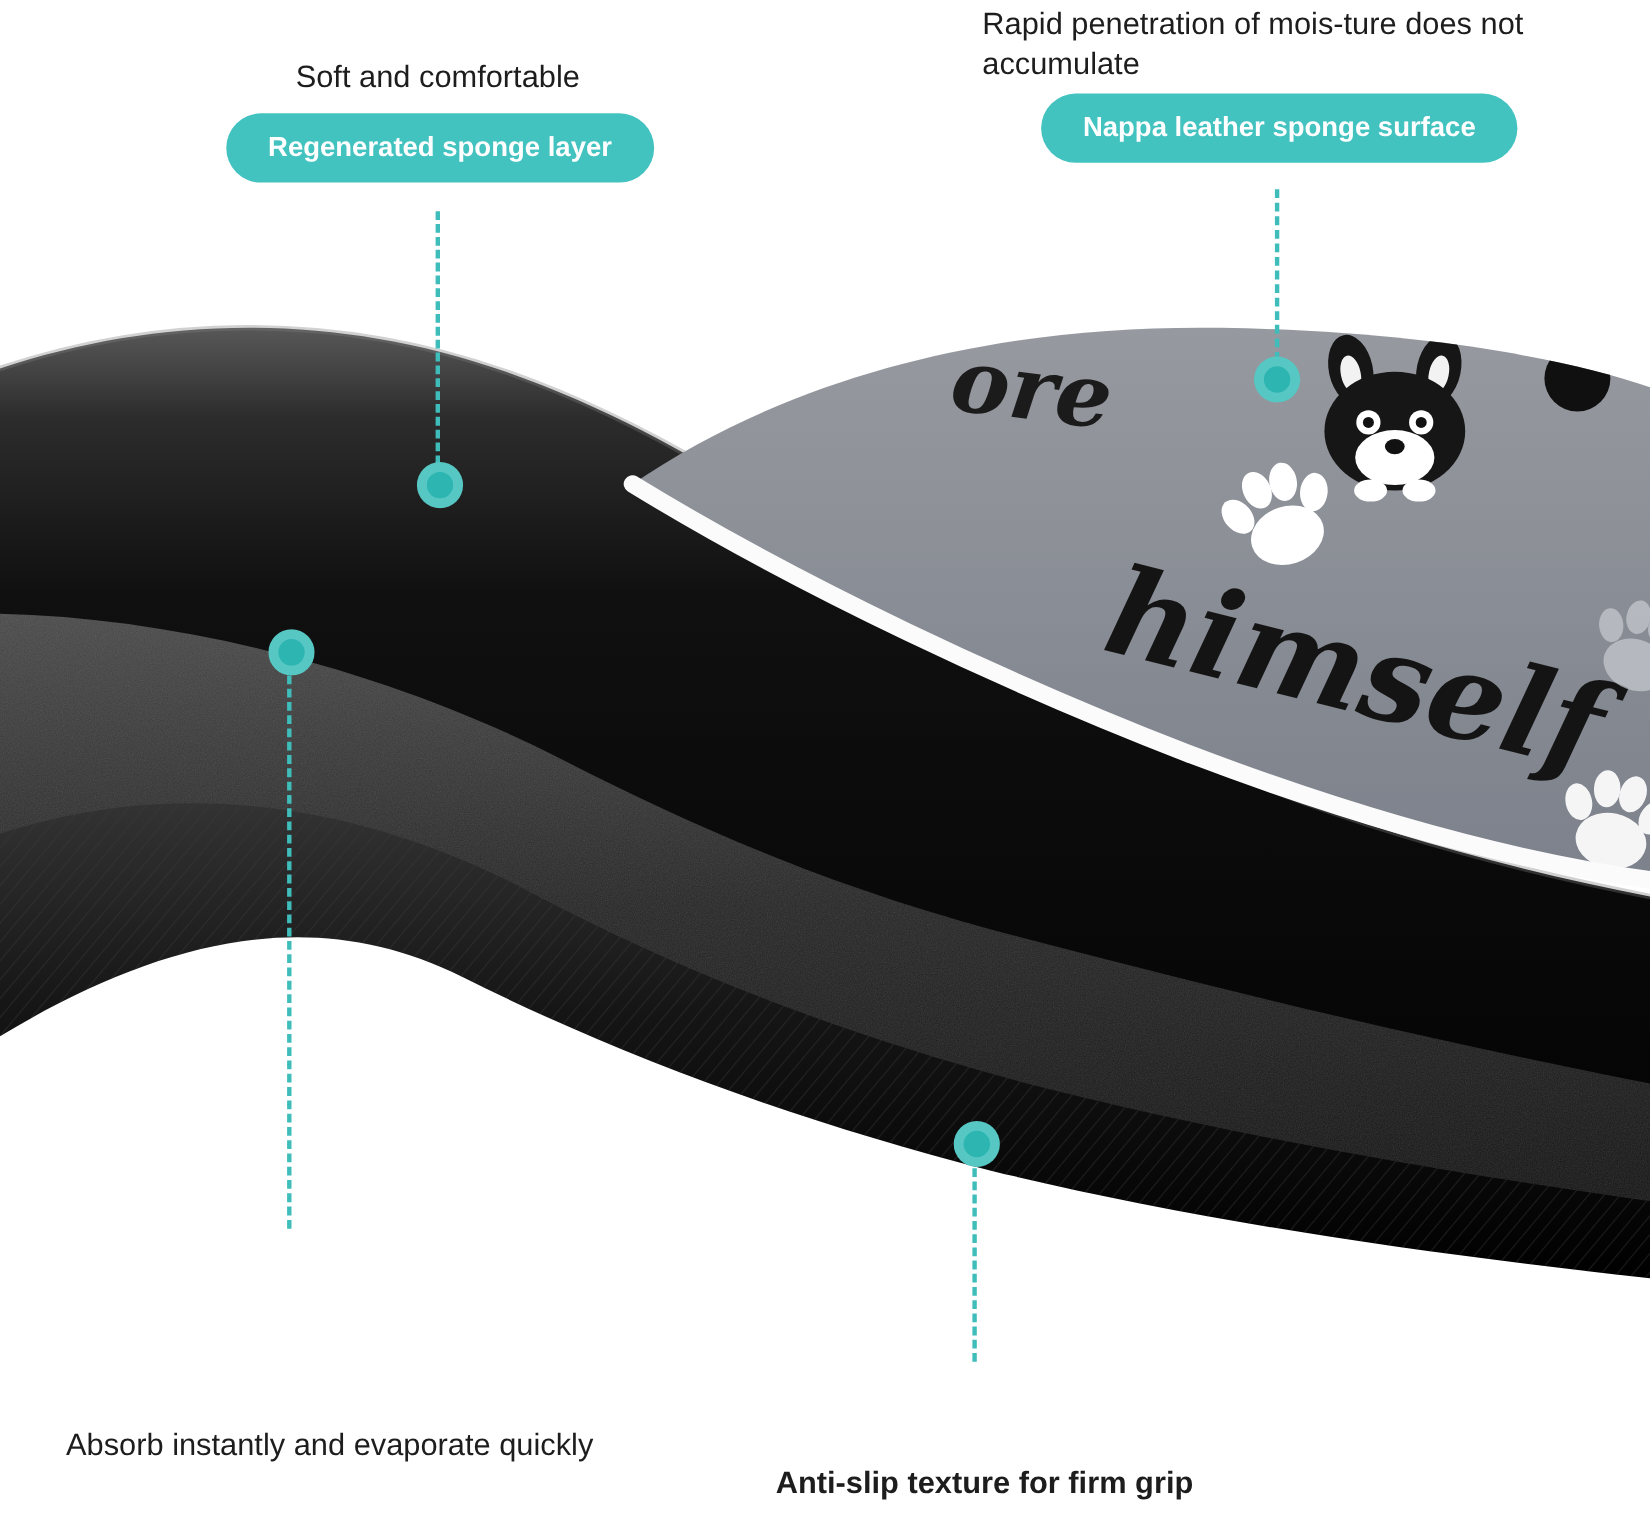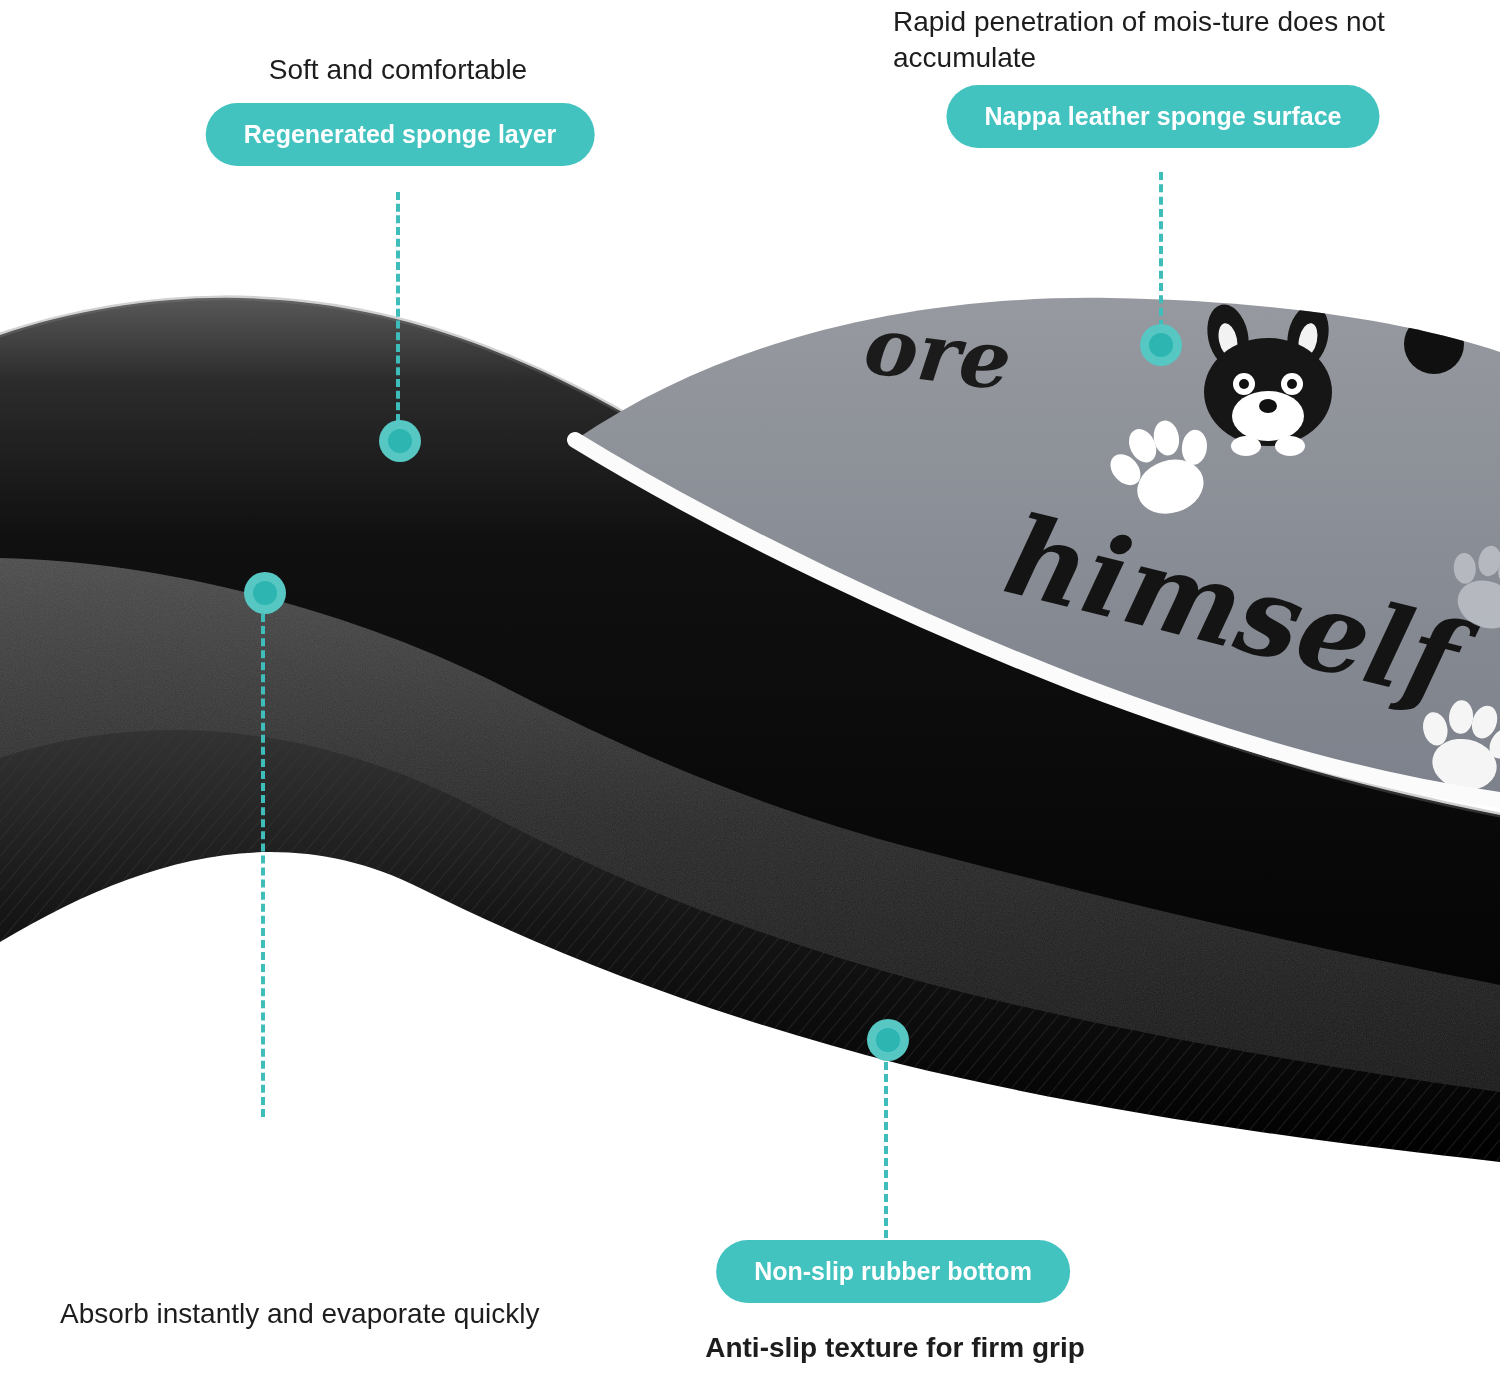--- a/index.html
+++ b/index.html
@@ -139,16 +139,15 @@
   <div class="badge" style="left:1163px;top:85px;">Nappa leather sponge surface</div>
   <div class="dash" style="left:1159px;top:172px;height:156px;"></div>
   <div class="dot" style="left:1161px;top:345px;"></div>
 
   <div class="dot" style="left:265px;top:593px;"></div>
   <div class="dash" style="left:261px;top:614px;height:503px;"></div>
   <div class="note" style="left:60px;top:1296px;width:500px;">Absorb instantly and evaporate quickly</div>
 
   <div class="dot" style="left:888px;top:1040px;"></div>
   <div class="dash" style="left:884px;top:1062px;height:176px;"></div>
-  <div class="badge" style="left:893px;top:1240px;">Non-slip rubber bottom</div>
   <div class="note centered" style="left:895px;top:1330px;font-weight:bold;">Anti-slip texture for firm grip</div>
 
 </div>
 
 </body></html>

